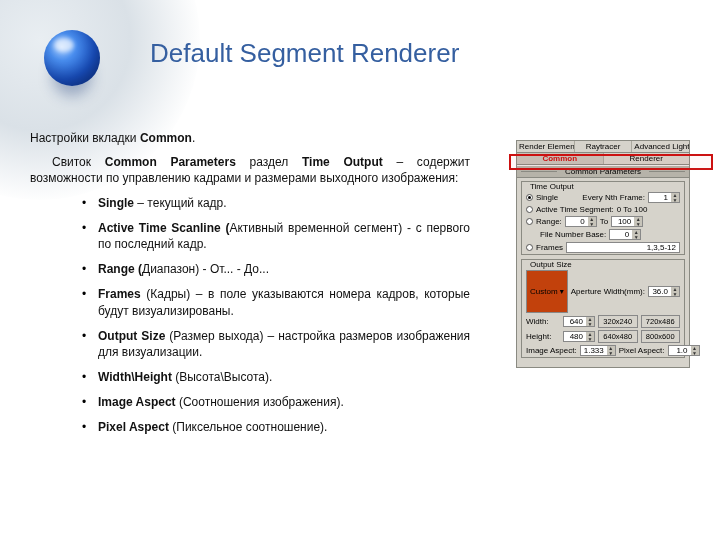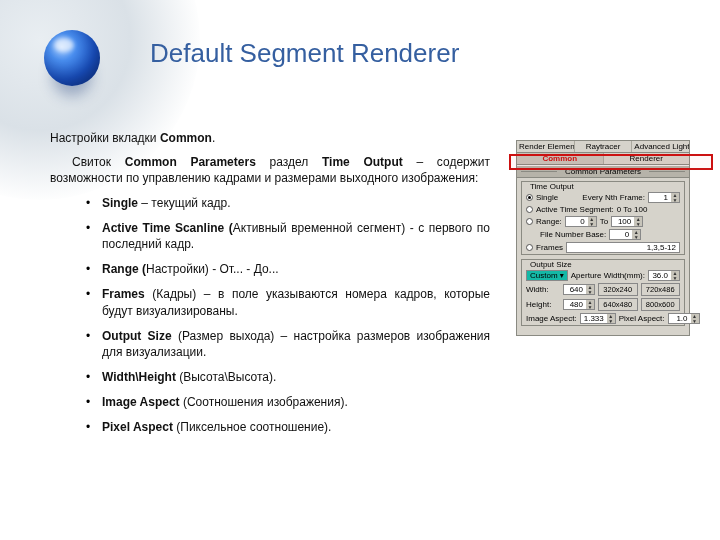--- a/index.html
+++ b/index.html
@@ -20,27 +20,27 @@
   }
   .blue-sphere::after {
     content:""; position:absolute; left:10px; top:8px; width:20px; height:14px; border-radius:50%;
     background: rgba(255,255,255,0.65); filter: blur(2px);
   }
   .title {
     position: absolute; left: 150px; top: 38px;
     font-size: 26px; font-weight: 400; color: #355fa0;
   }
   .content {
-    position: absolute; left: 50px; top: 130px; width: 440px;
+    position: absolute; left: 30px; top: 130px; width: 440px;
     font-size: 12px; line-height: 1.35; color: #111;
   }
   .content p { margin-bottom: 8px; text-align: justify; }
   .content p.indent { text-indent: 22px; }
   .content strong { font-weight: 700; }
-  ul.items { list-style: none; margin-left: 52px; }
+  ul.items { list-style: none; margin-left: 68px; }
   ul.items li { position: relative; margin-bottom: 9px; text-align: justify; }
   ul.items li::before {
     content: "•"; position: absolute; left: -16px; top: 0; font-size: 12px; color: #000;
   }
 
   
   .dlg {
     position: absolute; right: 30px; top: 140px; width: 174px;
     background: #d6d3cb; border: 1px solid #8a8a82; font-size: 8px; color: #000;
   }
@@ -72,21 +72,21 @@
   }
   .spin .val { padding: 0 3px; font-size: 8px; line-height: 9px; min-width: 22px; text-align: right; }
   .spin .arrs { width: 8px; background:#c7c4ba; display:flex; flex-direction:column; }
   .spin .arrs span { flex:1; font-size:5px; line-height:5px; text-align:center; color:#333; }
   .lbl { flex: none; }
   .fill { flex: 1; }
   .btn {
     background:#d6d3cb; border:1px solid #888; padding:1px 3px; font-size:7.5px; text-align:center; flex:1;
   }
   .sel {
-    background:#14b8a6; border:1px solid #888; padding:0 3px; font-size:8px; flex:1; display:flex; justify-content:space-between; align-items:center;
+    background:#c2410c; border:1px solid #888; padding:16px 3px; font-size:8px; flex:1; display:flex; justify-content:space-between; align-items:center;
   }
   .sublbl { font-size: 8px; }
 </style>
 </head>
 <body>
 
 <div class="corner-bg"></div>
 <div class="blue-sphere"></div>
 
 <div class="title">Default Segment Renderer</div>
@@ -94,21 +94,21 @@
 <div class="content">
   <p>
     <span>Настройки вкладки </span><strong>Common</strong><span>.</span>
   </p>
   <p class="indent">
     <span>Свиток </span><strong>Common Parameters</strong><span> раздел </span><strong>Time Output</strong><span> – содержит возможности по управлению кадрами и размерами выходного изображения:</span>
   </p>
   <ul class="items">
     <li><strong>Single</strong><span> – текущий кадр.</span></li>
     <li><strong>Active Time Scanline (</strong><span>Активный временной сегмент) - с первого по последний кадр.</span></li>
-    <li><strong>Range (</strong><span>Настройки) - От... - До...</span></li>
+    <li><strong>Range (</strong><span>Диапазон) - От... - До...</span></li>
     <li><strong>Frames</strong><span> (Кадры) – в поле указываются номера кадров, которые будут визуализированы.</span></li>
     <li><strong>Output Size</strong><span> (Размер выхода) – настройка размеров изображения для визуализации.</span></li>
     <li><strong>Width\Height</strong><span> (Высота\Высота).</span></li>
     <li><strong>Image Aspect</strong><span> (Соотношения изображения).</span></li>
     <li><strong>Pixel Aspect</strong><span> (Пиксельное соотношение).</span></li>
   </ul>
 </div>
 
 <div class="dlg">
   <div class="hl"></div>

